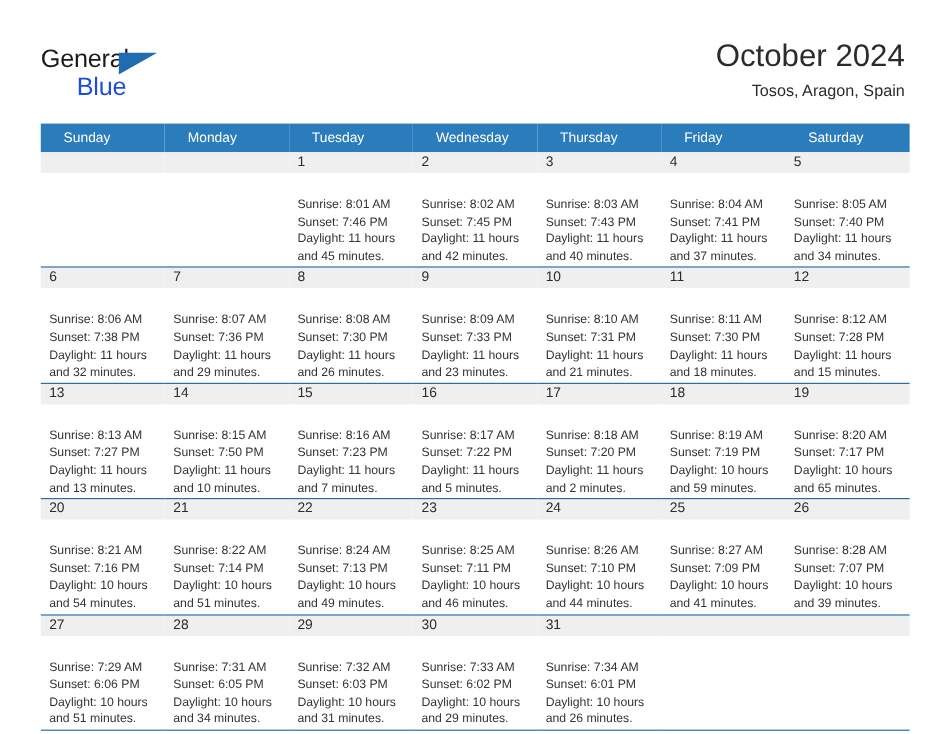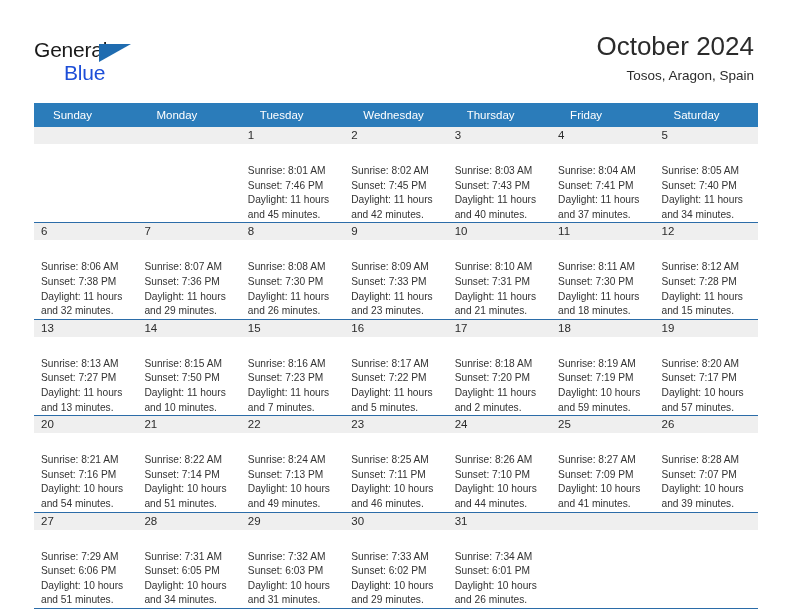--- a/index.html
+++ b/index.html
@@ -350,21 +350,21 @@
               <div class="line">Daylight: 10 hours</div>
               <div class="line">and 59 minutes.</div>
             </div>
           </td>
           <td class="daycell">
             <span class="daynum">19</span>
             <div class="cellbody">
               <div class="line">Sunrise: 8:20 AM</div>
               <div class="line">Sunset: 7:17 PM</div>
               <div class="line">Daylight: 10 hours</div>
-              <div class="line">and 57 minutes.</div>
+              <div class="line">and 65 minutes.</div>
             </div>
           </td>
         </tr>
         <tr class="week">
           <td class="daycell">
             <span class="daynum">20</span>
             <div class="cellbody">
               <div class="line">Sunrise: 8:21 AM</div>
               <div class="line">Sunset: 7:16 PM</div>
               <div class="line">Daylight: 10 hours</div>

